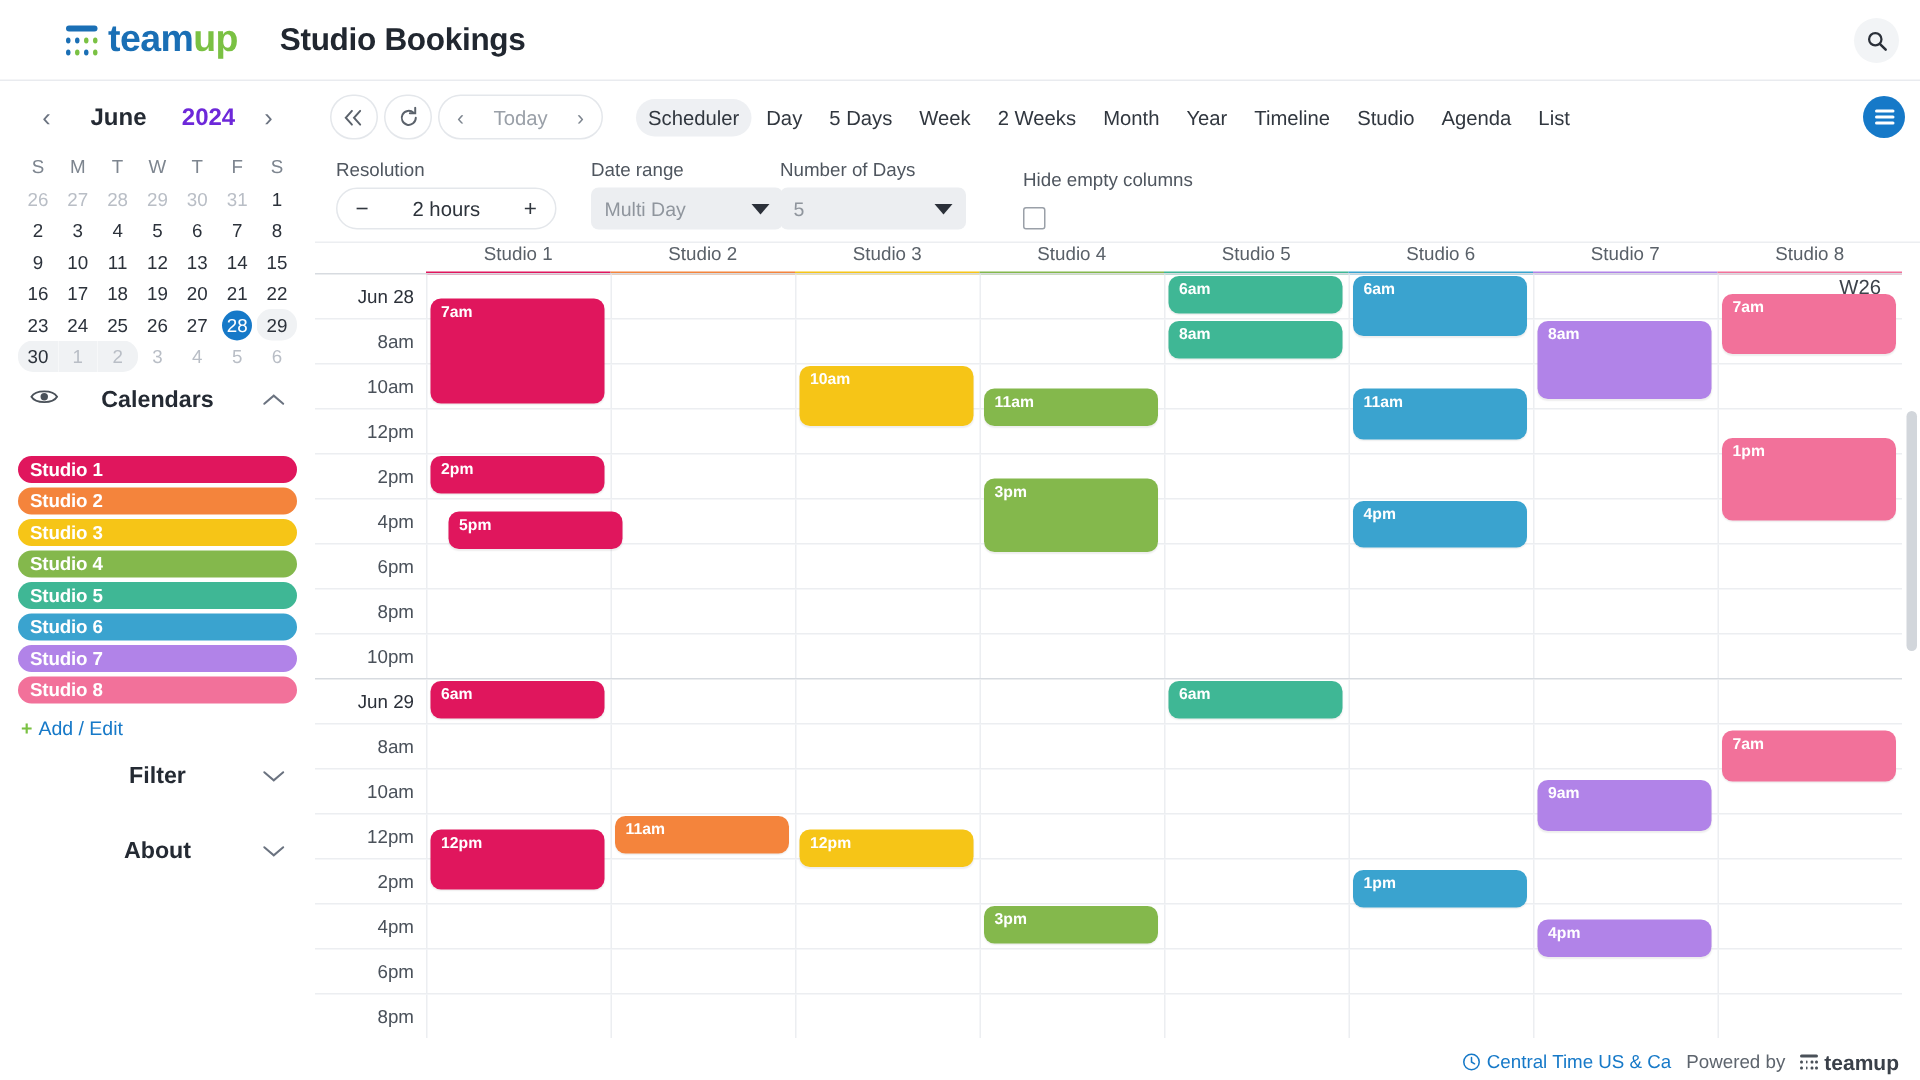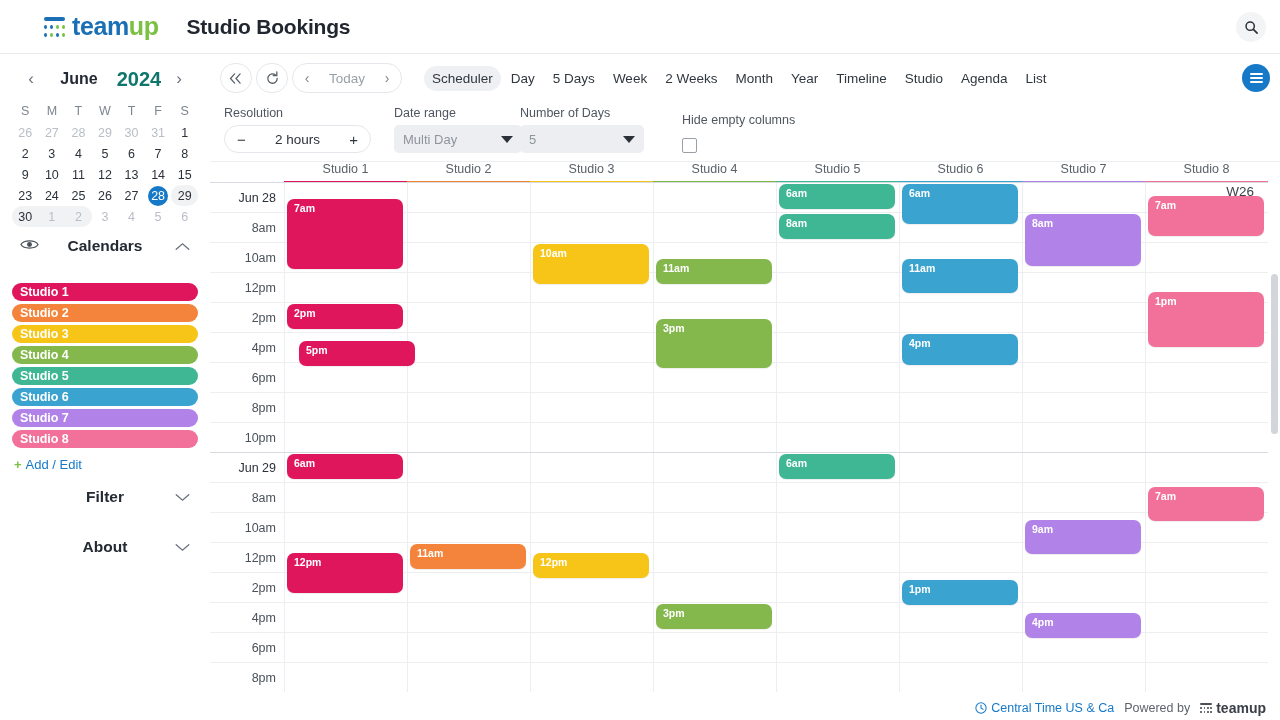--- a/index.html
+++ b/index.html
@@ -34,21 +34,21 @@
   .search-btn svg { display:block; }
 
   
   .body-split { display:flex; height: 666px; }
 
   
   .sidebar { width: 210px; flex:0 0 210px; padding-top: 8px; background:#fff; }
   .mini-head { display:flex; align-items:center; justify-content:center; gap:6px; height: 34px; padding: 0 10px;}
   .mini-head .arrow { color:#6b7380; font-size:17px; cursor:pointer; width:22px; text-align:center; font-weight:400;}
   .mini-head .mh-month { font-size:16px; font-weight:700; color:#242a33; min-width:62px; text-align:center;}
-  .mini-head .mh-year { font-size:20px; font-weight:700; color:#0f766e; min-width:46px; text-align:center;}
+  .mini-head .mh-year { font-size:16px; font-weight:700; color:#6d28d9; min-width:46px; text-align:center;}
   .mini-cal { padding: 4px 12px 0 12px; }
   .mini-cal table { width:100%; border-collapse:collapse; }
   .mini-cal th {
     font-size:12.5px; font-weight:400; color:#7d858f; height: 22px; text-align:center;
   }
   .mini-cal td {
     font-size:12.5px; color:#2c323b; height: 21px; text-align:center; width:14.28%;
     position:relative;
   }
   .mini-cal td.muted { color:#b9bec6; }
@@ -247,20 +247,29 @@
             </tr>
             <tr>
               <td><span class="cell">9</span></td>
               <td><span class="cell">10</span></td>
               <td><span class="cell">11</span></td>
               <td><span class="cell">12</span></td>
               <td><span class="cell">13</span></td>
               <td><span class="cell">14</span></td>
               <td><span class="cell">15</span></td>
             </tr>
+            <tr>
+              <td><span class="cell">16</span></td>
+              <td><span class="cell">17</span></td>
+              <td><span class="cell">18</span></td>
+              <td><span class="cell">19</span></td>
+              <td><span class="cell">20</span></td>
+              <td><span class="cell">21</span></td>
+              <td><span class="cell">22</span></td>
+            </tr>
             <tr class="rangerow">
               <td><span class="cell">23</span></td>
               <td><span class="cell">24</span></td>
               <td><span class="cell">25</span></td>
               <td><span class="cell">26</span></td>
               <td><span class="cell">27</span></td>
               <td class="sel"><span class="cell">28</span></td>
               <td class="inrange rr-start rr-end"><span class="cell">29</span></td>
             </tr>
             <tr class="rangerow">

